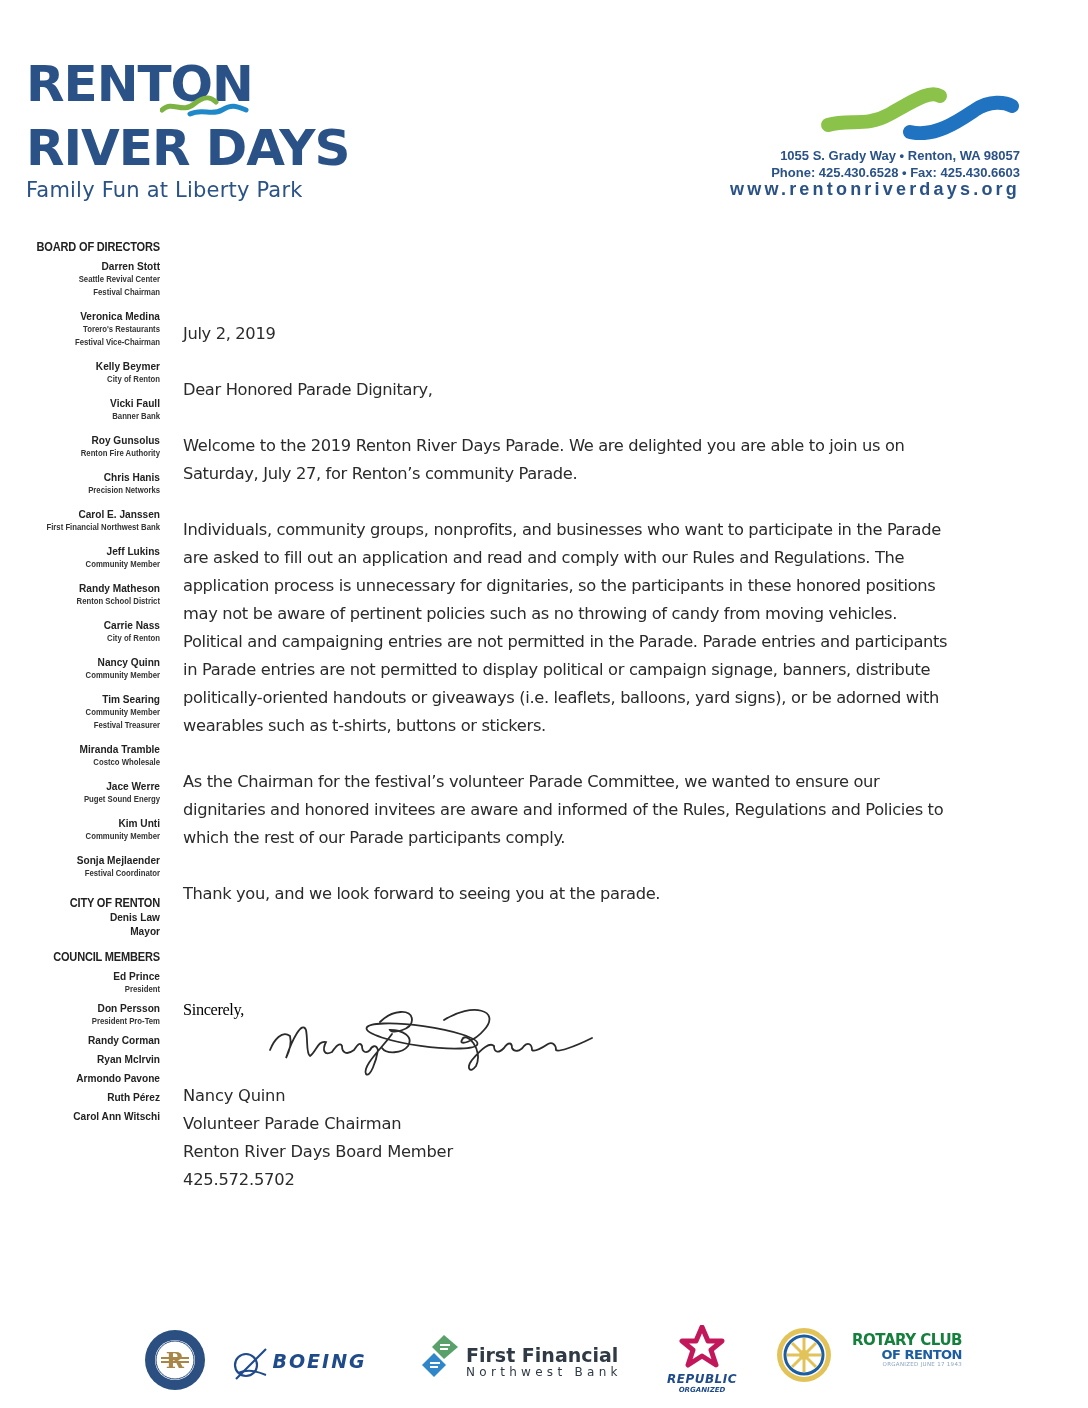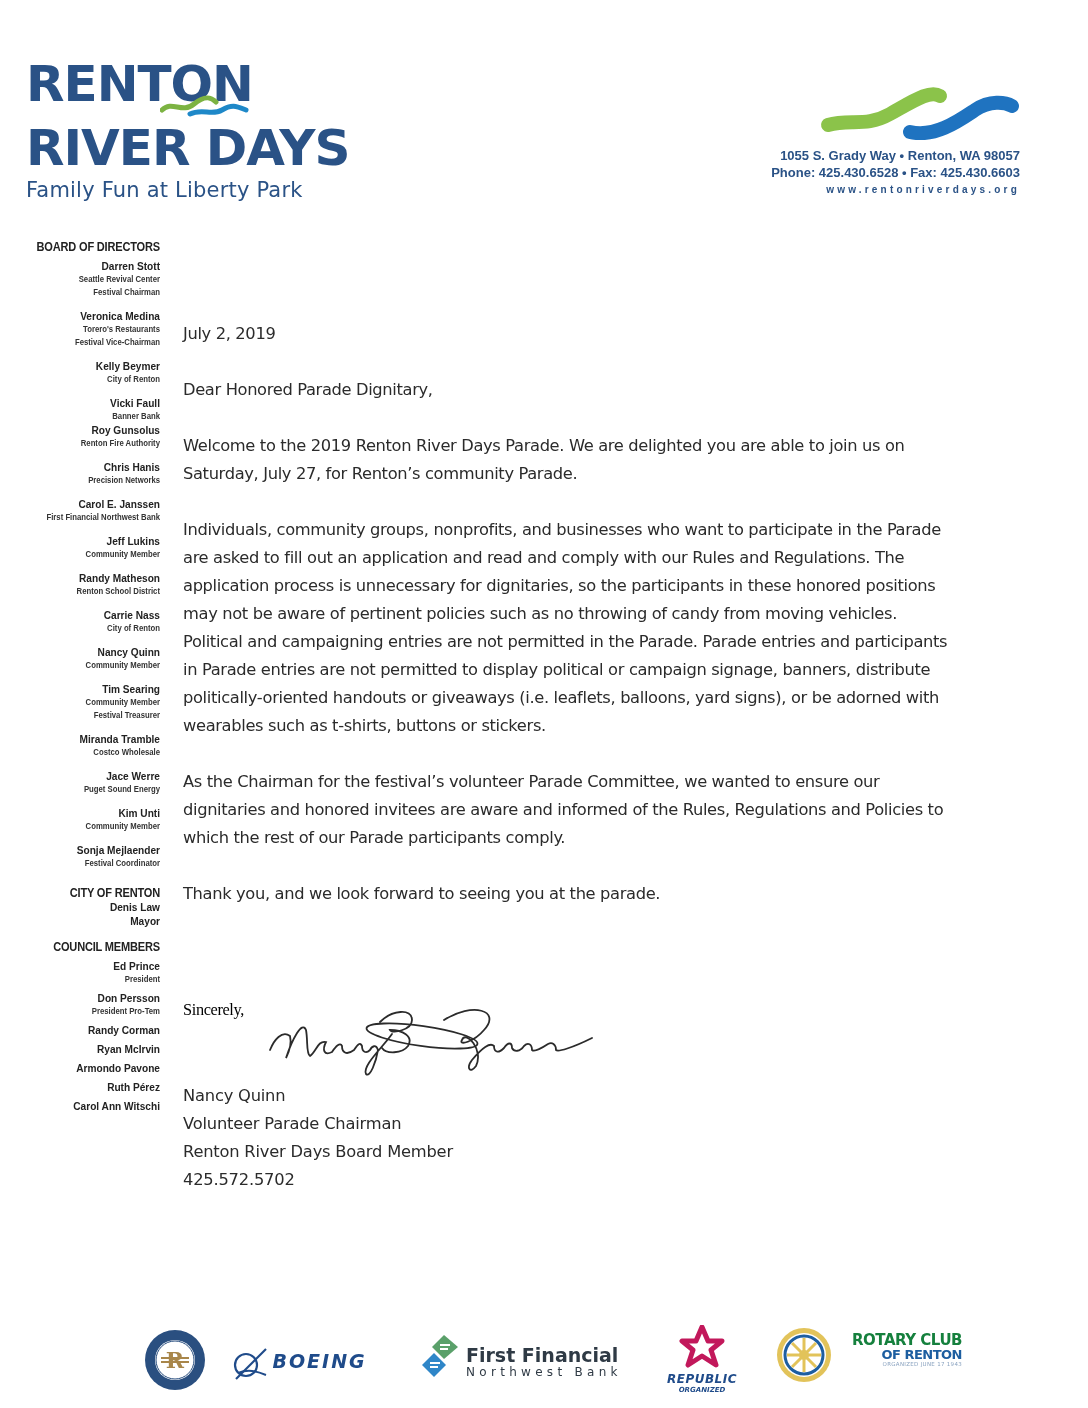--- a/index.html
+++ b/index.html
@@ -9,21 +9,21 @@
     .logo { position: absolute; left: 26px; top: 60px; width: 330px; }
     .logo .line { font-family: "DejaVu Sans", sans-serif; font-weight: bold; color: #2a5286; font-size: 50px; line-height: 48px; letter-spacing: -1px; position: relative; }
     .logo .line2 { margin-top: 16px; }
     .logo .tagline { font-family: "DejaVu Sans", sans-serif; color: #2a5286; font-size: 21px; margin-top: 6px; letter-spacing: 0.2px; }
     .logo .fish { position: absolute; left: 134px; top: 28px; }
 
     
     .contact { position: absolute; right: 68px; top: 80px; width: 300px; text-align: right; }
     .contact .waves { position: absolute; right: 0; top: 0; }
     .contact .addr { position: absolute; right: 0; top: 67px; white-space: nowrap; color: #2a5286; font-family: "Liberation Sans", sans-serif; font-weight: bold; font-size: 13px; line-height: 17px; }
-    .contact .web { letter-spacing: 3.2px; font-size: 10px; }
+    .contact .web { letter-spacing: 3.2px; font-size: 18px; }
 
     
     .sidebar { position: absolute; left: 0; top: 240px; width: 160px; text-align: right; font-family: "Liberation Sans", sans-serif; color: #222; }
     .sidebar .heading { font-size: 12px; font-weight: bold; letter-spacing: -0.2px; transform: scaleX(0.92); transform-origin: right; }
     .sidebar .person { margin-top: 0; }
     .sidebar .name { font-size: 11.5px; font-weight: bold; line-height: 14px; transform: scaleX(0.88); transform-origin: right; }
     .sidebar .sub { font-size: 9px; font-weight: bold; line-height: 13px; transform: scaleX(0.86); transform-origin: right; color: #333; }
 
     
     .letter { position: absolute; left: 183px; top: 320px; width: 770px; font-family: "DejaVu Sans", sans-serif; font-size: 16.3px; color: #2b2b2b; line-height: 28px; letter-spacing: -0.35px; }
@@ -86,21 +86,21 @@
         <div class="sub">Festival Vice-Chairman</div>
       </div>
       <div class="person" style="margin-top: 10px;">
         <div class="name">Kelly Beymer</div>
         <div class="sub">City of Renton</div>
       </div>
       <div class="person" style="margin-top: 10px;">
         <div class="name">Vicki Faull</div>
         <div class="sub">Banner Bank</div>
       </div>
-      <div class="person" style="margin-top: 0;">
+      <div class="person" style="margin-top: 10px;">
         <div class="name">Roy Gunsolus</div>
         <div class="sub">Renton Fire Authority</div>
       </div>
       <div class="person" style="margin-top: 10px;">
         <div class="name">Chris Hanis</div>
         <div class="sub">Precision Networks</div>
       </div>
       <div class="person" style="margin-top: 10px;">
         <div class="name">Carol E. Janssen</div>
         <div class="sub">First Financial Northwest Bank</div>

